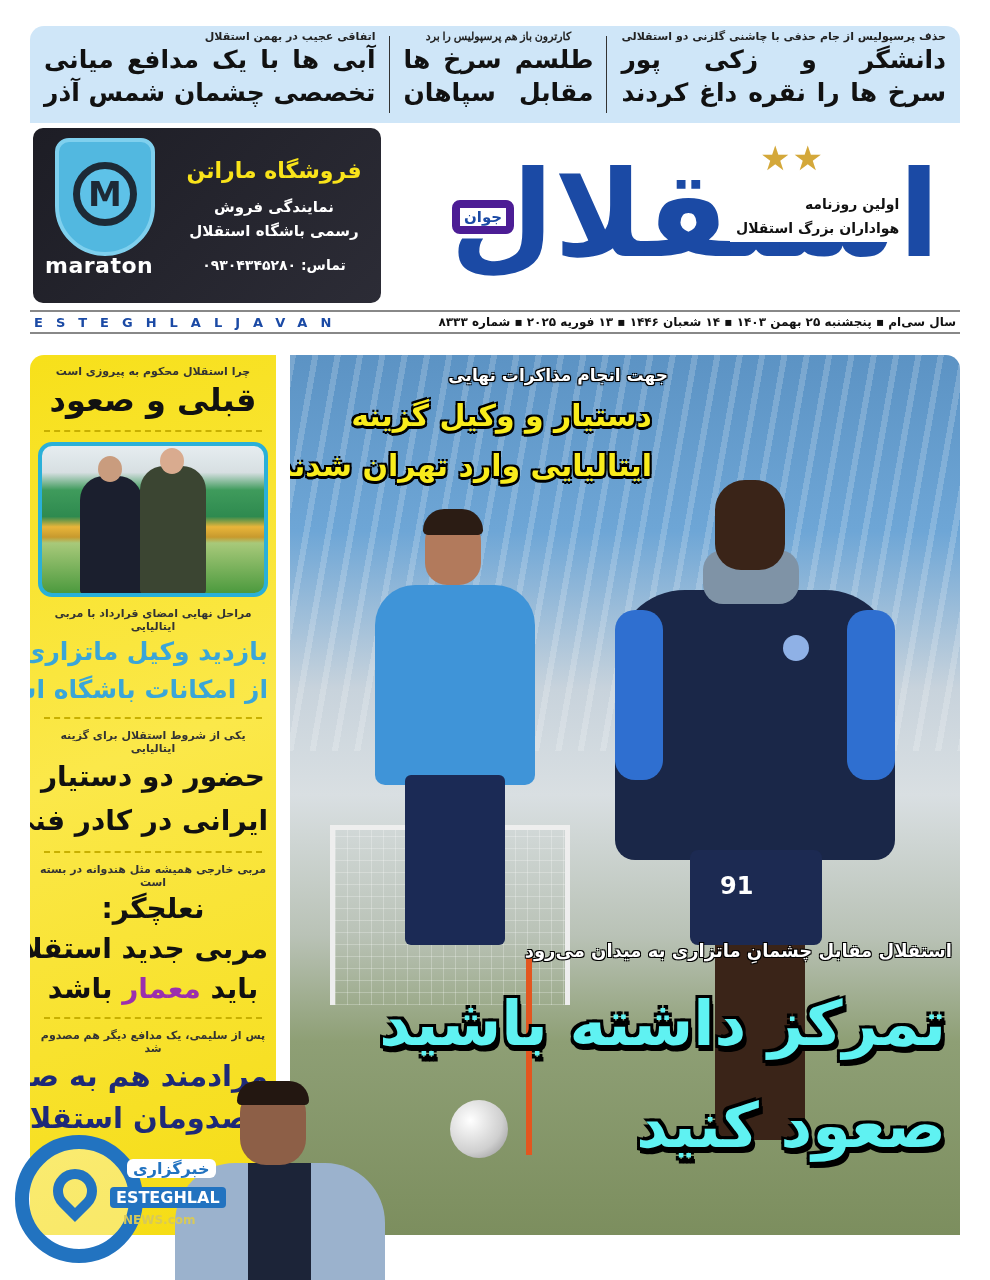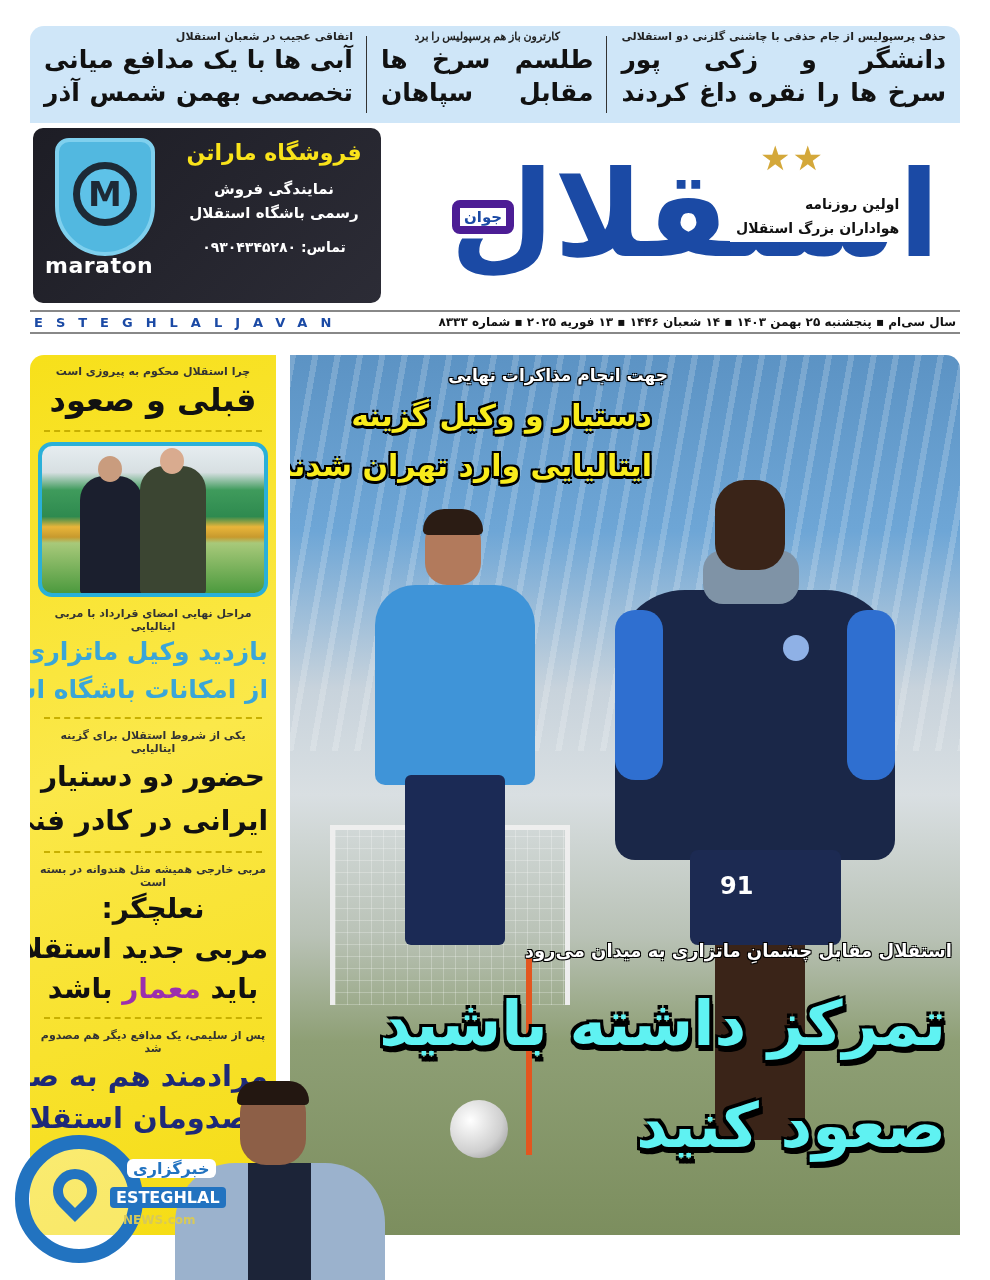--- a/index.html
+++ b/index.html
@@ -12,21 +12,21 @@
   .teaser .kicker { font-size: 11px; font-weight: bold; color: #222; text-align: right; white-space: nowrap; }
   .teaser .head { font-size: 25px; font-weight: bold; color: #111; line-height: 33px; text-align: justify; text-align-last: justify; white-space: nowrap; }
   .teaser.center .kicker { text-align: center; font-family: Liberation Serif, serif; }
 
   
   .ad { position: absolute; left: 33px; top: 128px; width: 348px; height: 175px; background: linear-gradient(135deg,#1d1d25,#2c2c36); border-radius: 10px; display: flex; }
   .ad-logo { width: 140px; position: relative; }
   .shield { position: absolute; left: 22px; top: 10px; width: 100px; height: 118px; background: #52b8e0; border: 4px solid #7fd0ee; border-radius: 14px 14px 50px 50px; }
   .shield .ring { position: absolute; left: 14px; top: 20px; width: 64px; height: 64px; border-radius: 50%; border: 7px solid #1d2a36; background: #5ec2e8; display: flex; align-items: center; justify-content: center; font-size: 34px; font-weight: bold; color: #1d2a36; }
   .ad-brand { position: absolute; left: 12px; bottom: 25px; font-size: 22px; font-weight: bold; color: #fff; letter-spacing: 0.5px; }
-  .ad-text { flex: 1; direction: rtl; padding: 12px 14px 16px 8px; text-align: center; }
+  .ad-text { flex: 1; direction: rtl; padding: 12px 14px 16px 8px; text-align: center; margin-top: 18px; }
   .ad-title { color: #f9e31a; font-size: 22px; font-weight: bold; }
   .ad-sub { color: #fff; font-size: 15px; font-weight: bold; line-height: 24px; margin-top: 12px; }
   .ad-phone { color: #fff; font-size: 14px; font-weight: bold; margin-top: 14px; }
 
   
   .masthead { position: absolute; left: 440px; top: 128px; width: 520px; height: 175px; }
   .logo-text { position: absolute; left: 10px; top: 12px; font-size: 120px; font-weight: bold; color: #1b4aa5; line-height: 150px; direction: rtl; letter-spacing: -4px; }
   .javan { position: absolute; left: 12px; top: 72px; font-size: 15px; font-weight: bold; color: #1b4aa5; border: 8px solid #4c1d95; border-radius: 8px; padding: 0 4px; background: #fff; }
   .stars { position: absolute; left: 320px; top: 10px; font-size: 34px; color: #d4a83a; letter-spacing: 2px; }
   .tagline { position: absolute; left: 290px; top: 62px; direction: rtl; text-align: right; font-size: 14px; font-weight: bold; color: #111; line-height: 24px; background: #fff; padding: 2px 6px; }
@@ -61,21 +61,21 @@
   .pa-hair { position: absolute; left: 58px; top: -6px; width: 60px; height: 26px; background: #2b1c14; border-radius: 26px 26px 6px 6px; }
   .pa-body { position: absolute; left: 10px; top: 70px; width: 160px; height: 200px; background: #3f94d8; border-radius: 40px 40px 10px 10px; }
   .pa-legs { position: absolute; left: 40px; top: 260px; width: 100px; height: 170px; background: #1b2a55; border-radius: 6px; }
   .player-b { position: absolute; left: 325px; top: 125px; width: 280px; height: 660px; }
   .pb-head { position: absolute; left: 100px; top: 0; width: 70px; height: 90px; background: #3a2418; border-radius: 30px 30px 26px 26px; }
   .pb-snood { position: absolute; left: 88px; top: 70px; width: 96px; height: 54px; background: #7f93a6; border-radius: 20px; }
   .pb-body { position: absolute; left: 0; top: 110px; width: 280px; height: 270px; background: #1a2748; border-radius: 70px 70px 20px 20px; }
   .pb-sleeve-l { position: absolute; left: 0; top: 130px; width: 48px; height: 170px; background: #2f6fd0; border-radius: 20px; }
   .pb-sleeve-r { position: absolute; right: 0; top: 130px; width: 48px; height: 170px; background: #2f6fd0; border-radius: 20px; }
   .pb-crest { position: absolute; left: 168px; top: 155px; width: 26px; height: 26px; border-radius: 50%; background: #8fb1e6; }
-  .pb-shorts { position: absolute; left: 75px; top: 370px; width: 151px; height: 95px; background: #1c2a52; border-radius: 8px; padding-left: 20px; }
+  .pb-shorts { position: absolute; left: 75px; top: 370px; width: 132px; height: 95px; background: #1c2a52; border-radius: 8px; padding-left: 20px; }
   .pb-num { position: absolute; left: 30px; top: 22px; color: #fff; font-size: 24px; font-weight: bold; }
   .pb-legs { position: absolute; left: 100px; top: 460px; width: 90px; height: 200px; background: #3a2418; }
   .ball { position: absolute; left: 160px; top: 745px; width: 58px; height: 58px; border-radius: 50%; background: radial-gradient(circle at 35% 35%, #fff, #cfcfcf 60%, #888); }
   .pole { position: absolute; left: 236px; top: 600px; width: 6px; height: 200px; background: #e3561f; }
 
   .hero-kicker { position: absolute; right: 292px; top: 10px; font-size: 17px; font-weight: bold; color: #fff; direction: rtl; text-shadow: 0 0 3px #000, 1px 1px 0 #000, -1px -1px 0 #000, 1px -1px 0 #000, -1px 1px 0 #000; white-space: nowrap; }
   .hero-head1 { position: absolute; right: 308px; top: 36px; direction: rtl; text-align: right; font-size: 30px; font-weight: bold; color: #f9ec1c; line-height: 50px; white-space: nowrap;
                 text-shadow: 2px 2px 0 #000, -2px -2px 0 #000, 2px -2px 0 #000, -2px 2px 0 #000, 0 3px 0 #000; }
   .hero-kicker2 { position: absolute; right: 8px; top: 585px; font-size: 18px; font-weight: bold; color: #fff; direction: rtl; white-space: nowrap;
                   text-shadow: 1px 1px 0 #000, -1px -1px 0 #000, 1px -1px 0 #000, -1px 1px 0 #000; }
@@ -104,23 +104,23 @@
     <div class="kicker">حذف پرسپولیس از جام حذفی با چاشنی گلزنی دو استقلالی</div>
     <div class="head">دانشگر و زکی پور</div>
     <div class="head">سرخ ها را نقره داغ کردند</div>
   </div>
   <div class="teaser center">
     <div class="kicker">کارترون باز هم پرسپولیس را برد</div>
     <div class="head">طلسم سرخ ها</div>
     <div class="head">مقابل سپاهان</div>
   </div>
   <div class="teaser">
-    <div class="kicker">اتفاقی عجیب در شعبان استقلال</div>
+    <div class="kicker">اتفاقی عجیب در بهمن استقلال</div>
     <div class="head">آبی ها با یک مدافع میانی</div>
-    <div class="head">تخصصی بهمن شمس آذر</div>
+    <div class="head">تخصصی چشمان شمس آذر</div>
   </div>
 </div>
 
 <div class="ad">
   <div class="ad-logo">
     <div class="shield">
       <div class="ring">M</div>
     </div>
     <div class="ad-brand">maraton</div>
   </div>

